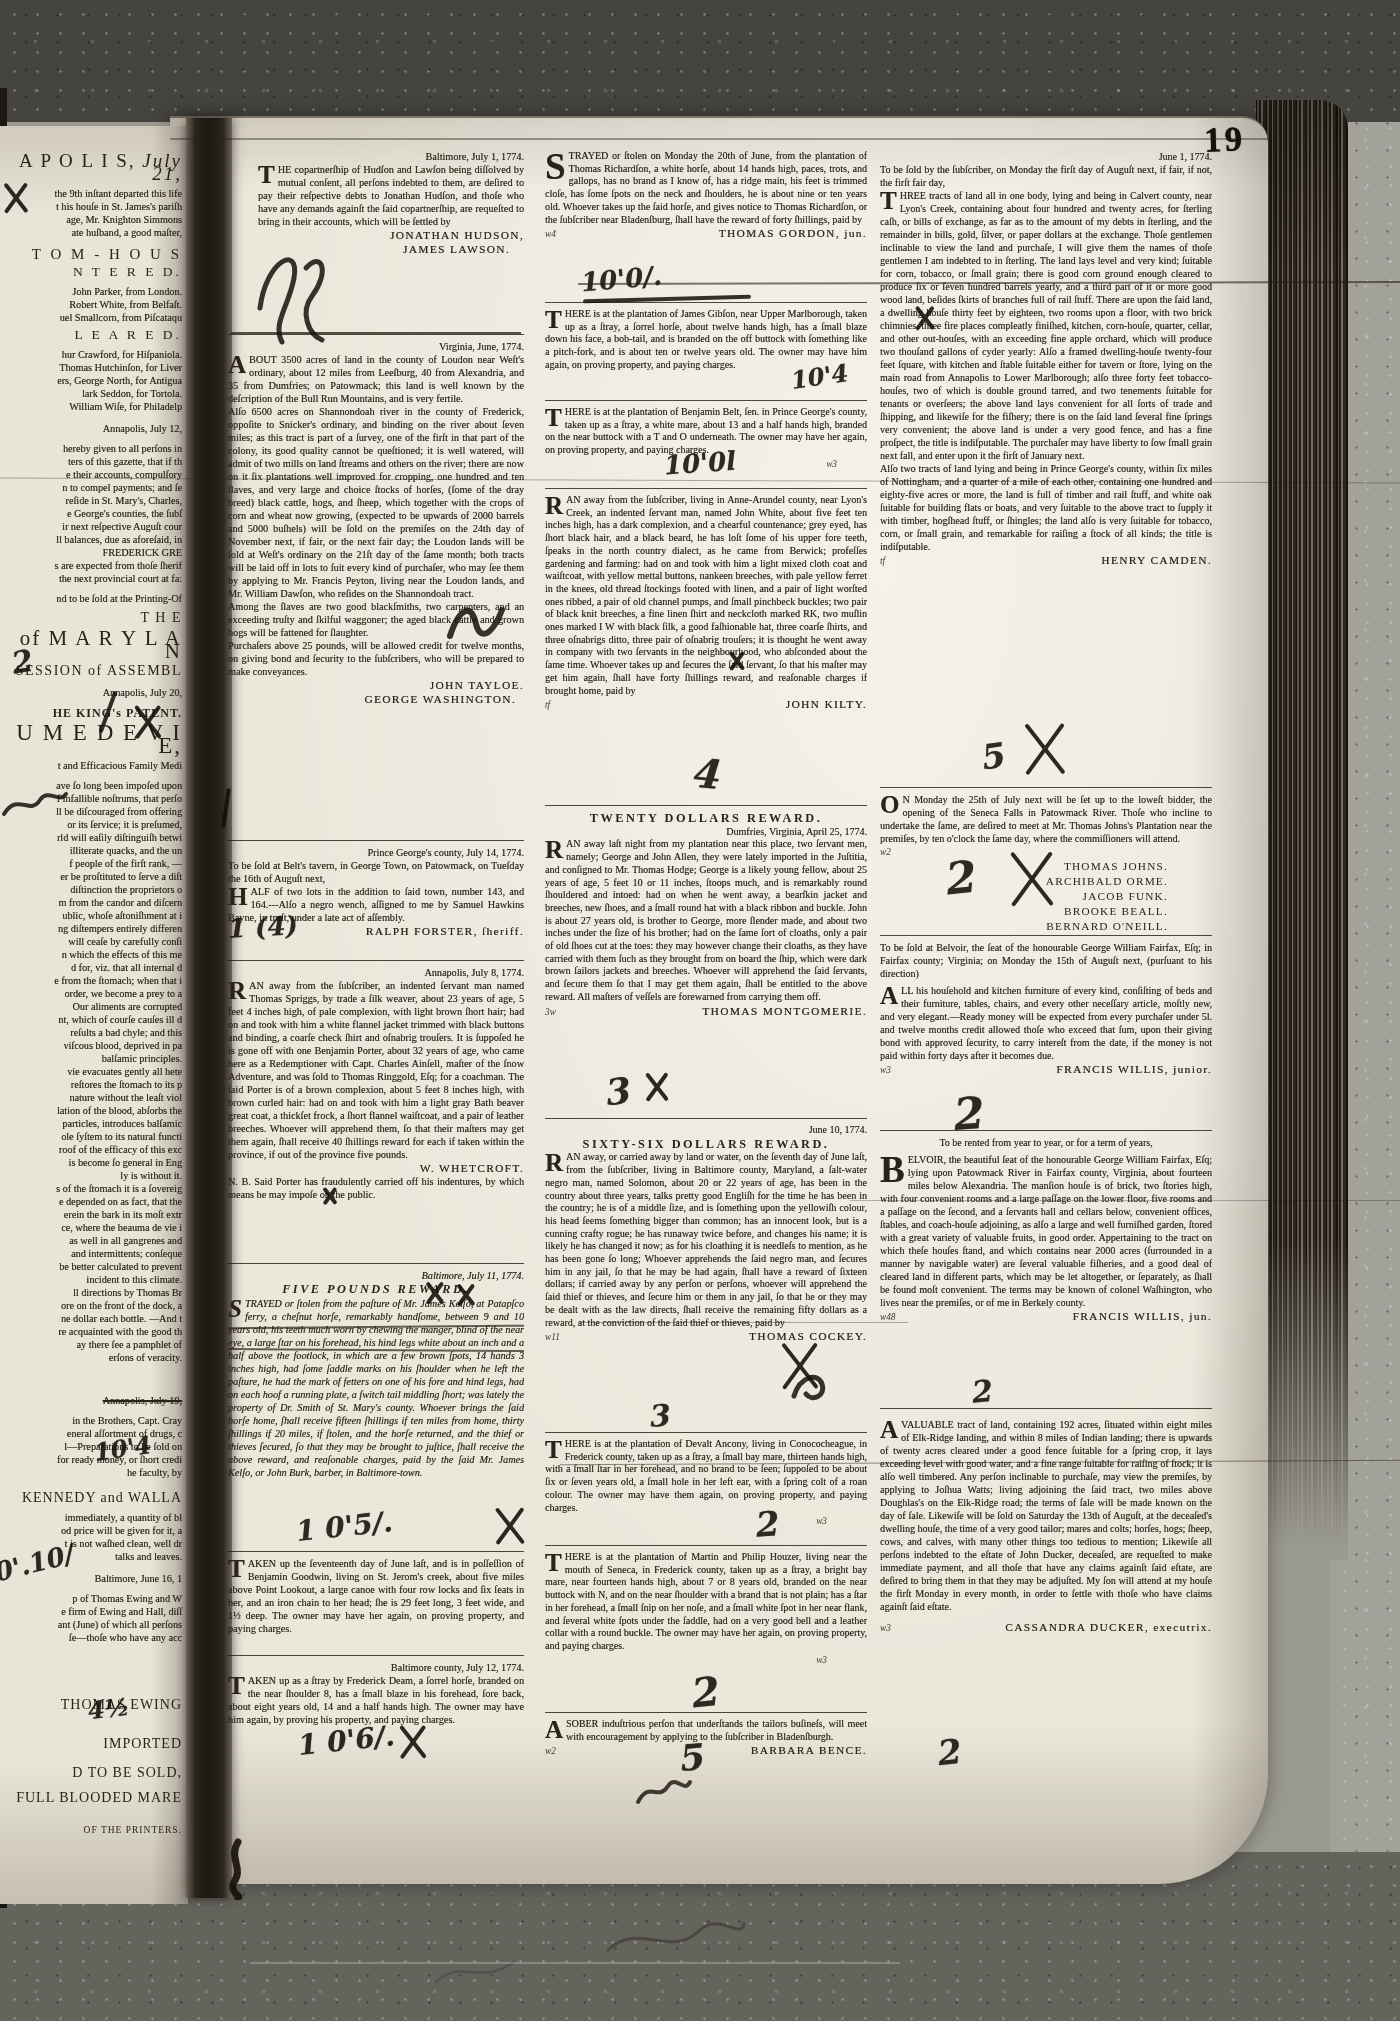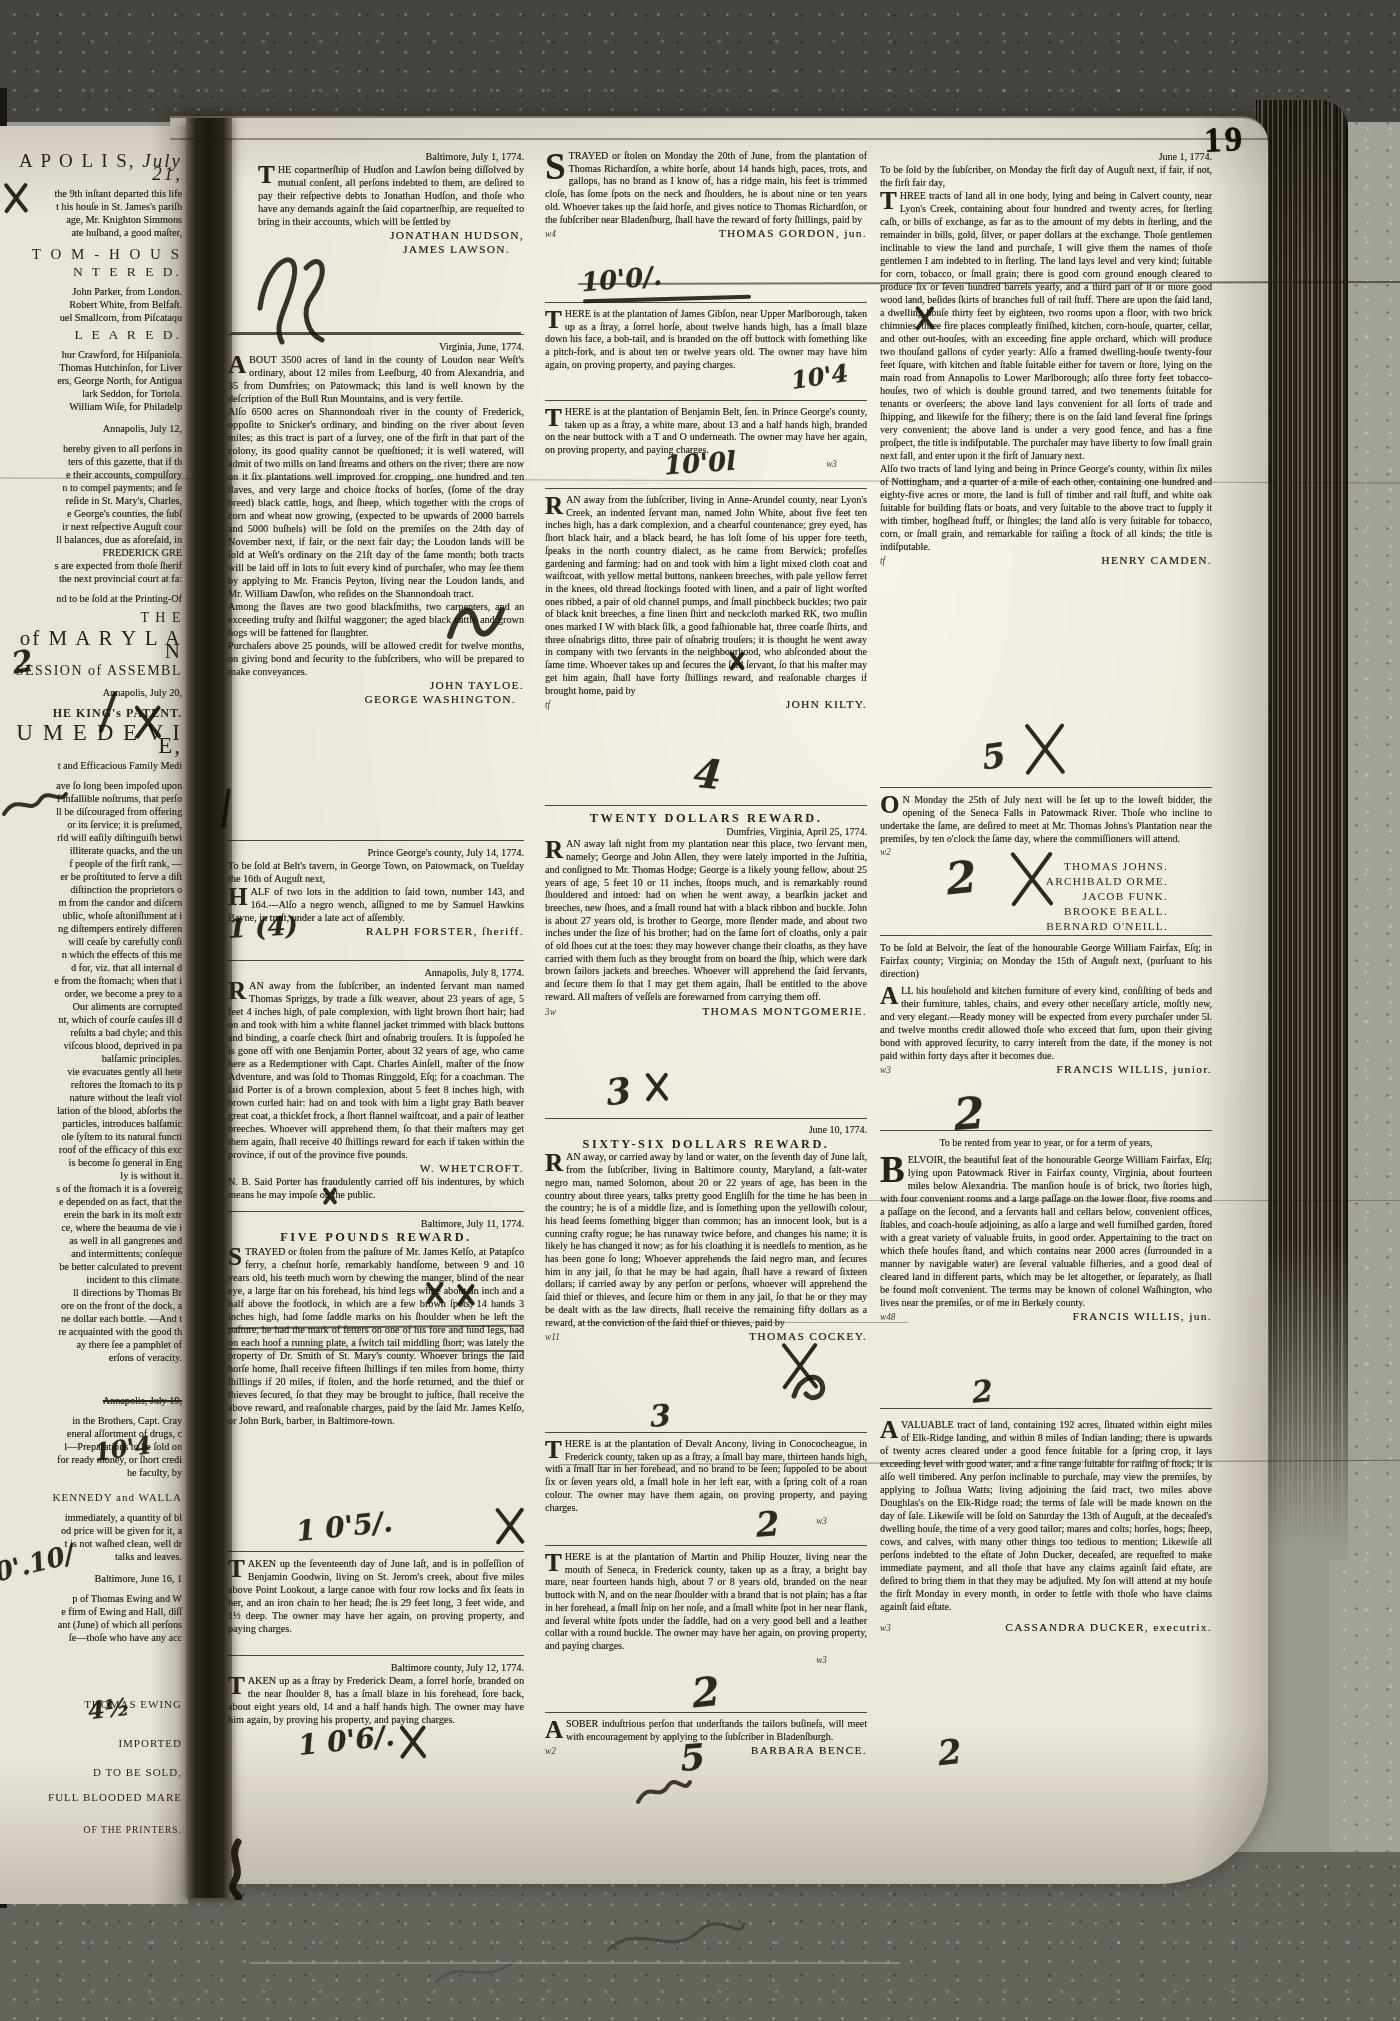--- a/index.html
+++ b/index.html
@@ -66,21 +66,21 @@
     text-align:right;padding-right:20px;}
   .lcA{top:150px;} .lcB{top:1385px;}
   .pl{white-space:pre-line;margin-top:7px;text-shadow:0.3px 0.3px 0.3px rgba(42,35,24,.5);}
   .lh1{font-size:19px;letter-spacing:2px;margin-top:4px;}
   .lh2{font-size:15px;letter-spacing:3px;margin-top:9px;}
   .lh3{font-size:13.5px;letter-spacing:3px;margin-top:4px;}
   .lh4{font-size:21px;letter-spacing:2px;margin-top:8px;}
   .lh5{font-size:14px;letter-spacing:1.5px;margin-top:6px;}
   .lh6{font-size:23px;letter-spacing:2px;margin-top:6px;}
   .lh7{font-size:12px;font-weight:bold;letter-spacing:1px;margin-top:8px;}
-  .lhsm{font-size:11px;letter-spacing:1px;margin-top:12px;}
+  .lhsm{font-size:14px;letter-spacing:1px;margin-top:12px;}
   .struck{text-decoration:line-through;text-decoration-thickness:2px;}
   .ldate{font-style:normal;margin-top:9px;}
 
   .ink{position:absolute;color:#140e08;font-family:"DejaVu Serif",serif;font-style:italic;
     font-weight:bold;opacity:.88;text-shadow:0 0 1px rgba(20,14,8,.5);white-space:nowrap;}
   .xm{position:absolute;opacity:.88;}
   .xm::before,.xm::after{content:"";position:absolute;left:50%;top:0;width:3.6px;height:100%;
     background:#120d08;border-radius:2px;}
   .xm::before{transform:rotate(36deg);} .xm::after{transform:rotate(-38deg);}
   .slash{position:absolute;width:4px;background:#120d08;border-radius:2px;opacity:.85;}
@@ -245,21 +245,21 @@
         </div>
     </div>
     <div class="ad" style="top:810px;height:301px;">
       <div class="dl">Annapolis, July 8, 1774.</div>
       <div class="bd"><span class="dc">R</span><span>AN away from the ſubſcriber, an indented ſervant man named Thomas Spriggs, by trade a ſilk weaver, about 23 years of age, 5 feet 4 inches high, of pale complexion, with light brown ſhort hair; had on and took with him a white flannel jacket trimmed with black buttons and binding, a coarſe check ſhirt and oſnabrig trouſers. It is ſuppoſed he is gone off with one Benjamin Porter, about 32 years of age, who came here as a Redemptioner with Capt. Charles Ainſell, maſter of the ſnow Adventure, and was ſold to Thomas Ringgold, Eſq; for a coachman. The ſaid Porter is of a brown complexion, about 5 feet 8 inches high, with brown curled hair: had on and took with him a light gray Bath beaver great coat, a thickſet frock, a ſhort flannel waiſtcoat, and a pair of leather breeches. Whoever will apprehend them, ſo that their maſters may get them again, ſhall receive 40 ſhillings reward for each if taken within the province, if out of the province five pounds.</span></div>
       <div class="sigrow">
           <span class="signame">W. WHETCROFT.</span>
         </div>
       <div class="bd">N. B. Said Porter has fraudulently carried off his indentures, by which means he may impoſe on the public.</div>
     </div>
-    <div class="ad" style="top:1061px;height:286px;">
+    <div class="ad" style="top:1113px;height:286px;font-style:italic;">
       <div class="dl">Baltimore, July 11, 1774.</div>
       <div class="rewardhead">FIVE POUNDS REWARD.</div>
       <div class="bd"><span class="dc">S</span><span>TRAYED or ſtolen from the paſture of Mr. James Kelſo, at Patapſco ferry, a cheſnut horſe, remarkably handſome, between 9 and 10 years old, his teeth much worn by chewing the manger, blind of the near eye, a large ſtar on his forehead, his hind legs white about an inch and a half above the footlock, in which are a few brown ſpots, 14 hands 3 inches high, had ſome ſaddle marks on his ſhoulder when he left the paſture, he had the mark of fetters on one of his fore and hind legs, had on each hoof a running plate, a ſwitch tail middling ſhort; was lately the property of Dr. Smith of St. Mary's county. Whoever brings the ſaid horſe home, ſhall receive fifteen ſhillings if ten miles from home, thirty ſhillings if 20 miles, if ſtolen, and the horſe returned, and the thief or thieves ſecured, ſo that they may be brought to juſtice, ſhall receive the above reward, and reaſonable charges, paid by the ſaid Mr. James Kelſo, or John Burk, barber, in Baltimore-town.</span></div>
     </div>
     <div class="ad" style="top:1401px;height:102px;">
       <div class="bd"><span class="dc">T</span><span>AKEN up the ſeventeenth day of June laſt, and is in poſſeſſion of Benjamin Goodwin, living on St. Jerom's creek, about five miles above Point Lookout, a large canoe with four row locks and ſix ſeats in her, and an iron chain to her head; ſhe is 29 feet long, 3 feet wide, and 1½ deep. The owner may have her again, on proving property, and paying charges.</span></div>
     </div>
     <div class="ad" style="top:1505px;height:130px;">
       <div class="dl">Baltimore county, July 12, 1774.</div>
       <div class="bd"><span class="dc">T</span><span>AKEN up as a ſtray by Frederick Deam, a ſorrel horſe, branded on the near ſhoulder 8, has a ſmall blaze in his forehead, ſore back, about eight years old, 14 and a half hands high. The owner may have him again, by proving his property, and paying charges.</span></div>

